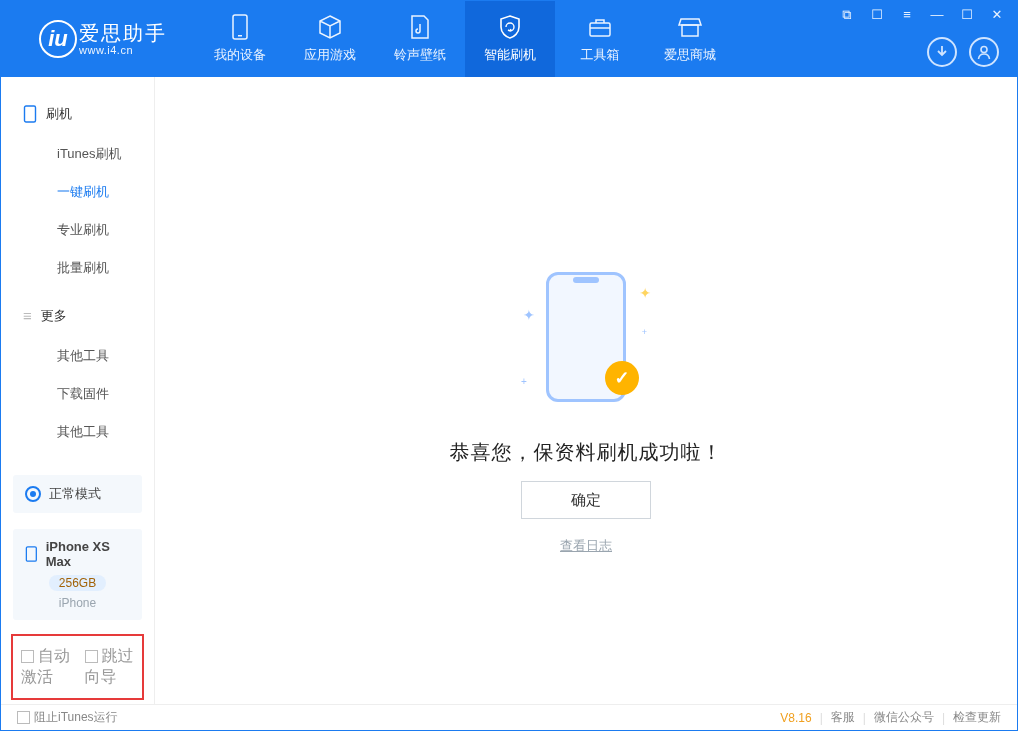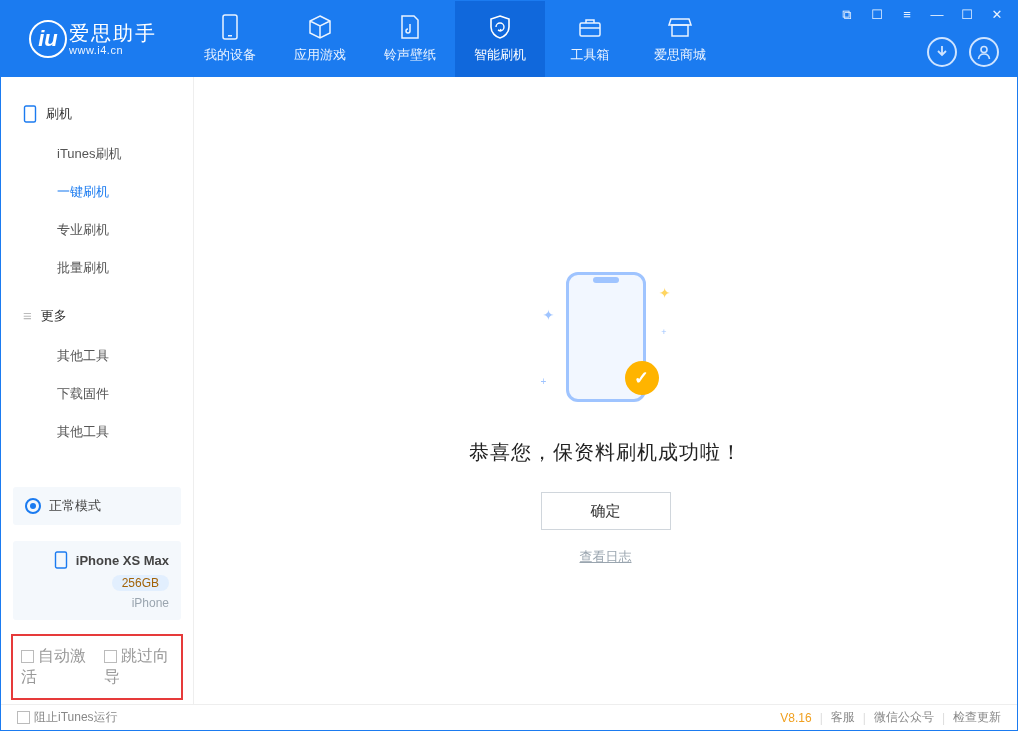--- a/index.html
+++ b/index.html
@@ -1,54 +1,54 @@
 <!DOCTYPE html>
 <html><head>
 <meta charset="utf-8">
 <style>
   * { box-sizing: border-box; margin: 0; padding: 0; }
   body { font-family: "Microsoft YaHei", "PingFang SC", Arial, sans-serif; font-size: 13px; color: #333; }
   .window { width: 1018px; height: 731px; border: 1px solid #1b7bf0; display: flex; flex-direction: column; background: #fff; margin: 0 auto; }
   .titlebar { height: 76px; background: linear-gradient(#1b7bf0,#1b7bf0); display: flex; align-items: stretch; color: #fff; }
-  .logo { display:flex; align-items:center; padding: 0 18px 0 28px; }
+  .logo { display:flex; align-items:center; padding: 0 18px 0 38px; }
   .logo-icon { width:38px; height:38px; border:2.5px solid #fff; border-radius:50%; display:flex; align-items:center; justify-content:center; font-size:22px; font-weight:bold; font-style:italic; }
   .logo-text { margin-left:2px; line-height:1.1; }
   .logo-text .cn { font-size:20px; font-weight:500; letter-spacing:2px; }
   .logo-text .url { font-size:11px; opacity:0.92; letter-spacing:0.5px; }
   .navtabs { display:flex; align-items:stretch; margin-left: 10px; }
   .navtab { width:90px; display:flex; flex-direction:column; align-items:center; justify-content:center; gap:6px; cursor:pointer; color:#eaf3ff; }
   .navtab.active { background:#1068dc; color:#fff; }
   .navtab .nav-icon { width:26px; height:26px; display:flex; align-items:center; justify-content:center; }
   .navtab .nav-label { font-size:13px; }
   .winarea { margin-left:auto; display:flex; flex-direction:column; align-items:flex-end; padding:6px 10px 0 0; }
   .winctrls { display:flex; gap:10px; color:#e8f2ff; }
   .winctrls span { width:20px; text-align:center; cursor:pointer; font-size:13px; line-height:16px; }
   .useractions { display:flex; gap:12px; margin-top:14px; padding-right:8px; }
   .circlebtn { width:30px; height:30px; border:2px solid #cfe4ff; border-radius:50%; display:flex; align-items:center; justify-content:center; color:#cfe4ff; cursor:pointer; }
   .body { flex:1; display:flex; min-height:0; }
-  .sidebar { width:193px; border-right:1px solid #eee; display:flex; flex-direction:column; padding-top:20px; }
+  .sidebar { width:154px; border-right:1px solid #eee; display:flex; flex-direction:column; padding-top:20px; }
   .side-section-title { color:#333; font-weight:500; padding:8px 22px; display:flex; align-items:center; gap:9px; }
   .side-items { padding:4px 0 12px 0; }
   .side-item { padding:10px 0 10px 56px; color:#555; cursor:pointer; font-size:13px; }
   .side-item.active { color:#1b7bf0; }
   .device-card { margin:10px 12px 6px 12px; background:#f4f8fc; border-radius:3px; padding:10px 12px; font-size:13px; color:#444; display:flex; align-items:center; gap:8px; }
-  .device-card.phone { flex-direction:column; align-items:flex-end; gap:2px; }
+  .device-card.phone { flex-direction:column; align-items:center; gap:2px; }
   .device-card .cap-badge { display:inline-block; background:#e2effe; color:#a16207; border-radius:12px; padding:1px 10px; font-size:12px; margin-top:4px; }
   .device-card .sub { color:#9aa5af; font-size:12px; margin-top:3px; }
   .checkrow { border:2px solid #e63a3a; margin:8px 10px 4px 10px; padding:10px 8px; display:flex; gap:14px; font-size:16px; color:#999; }
   .chkbox { width:13px; height:13px; border:1px solid #bbb; display:inline-block; vertical-align:middle; margin-right:4px; }
   .spacer { flex:1; }
   .main { flex:1; display:flex; flex-direction:column; align-items:center; justify-content:flex-start; padding-top:190px; }
   .phone-illus { position:relative; width:130px; height:150px; }
   .phone-frame { width:80px; height:130px; border:3px solid #9fc4ff; border-radius:12px; background:#f2f7ff; position:absolute; left:25px; top:5px; }
   .phone-notch { width:26px; height:6px; background:#9fc4ff; border-radius:3px; position:absolute; left:52px; top:10px; }
   .check-badge { width:34px; height:34px; background:#ffb400; border-radius:50%; position:absolute; right:12px; bottom:22px; display:flex; align-items:center; justify-content:center; color:#fff; font-size:18px; font-weight:bold; }
   .sparkle { position:absolute; color:#9fc4ff; font-size:14px; }
   .success-text { font-size:20px; color:#222; margin-top:22px; font-weight:500; letter-spacing:1px; }
-  .ok-btn { margin-top:26px; width:130px; height:38px; background:#fff; border:1px solid #d0d6dc; color:#333; font-size:15px; cursor:pointer; }
+  .ok-btn { margin-top:15px; width:130px; height:38px; background:#fff; border:1px solid #d0d6dc; color:#333; font-size:15px; cursor:pointer; }
   .loglink { margin-top:18px; color:#9aa5af; font-size:13px; text-decoration:underline; cursor:pointer; }
   .statusbar { height:26px; border-top:1px solid #eee; display:flex; align-items:center; padding:0 16px; font-size:12px; color:#888; }
   .statusbar .right { margin-left:auto; display:flex; align-items:center; gap:8px; }
   .statusbar .divider { color:#ddd; }
   .statusbar a { color:#888; text-decoration:none; cursor:pointer; }
   .oval { width:16px; height:16px; border:2px solid #1b7bf0; border-radius:50%; display:inline-block; position:relative; }
   .oval::after { content:""; width:6px; height:6px; background:#1b7bf0; border-radius:50%; position:absolute; left:3px; top:3px; }
 </style>
 </head>
 <body>

